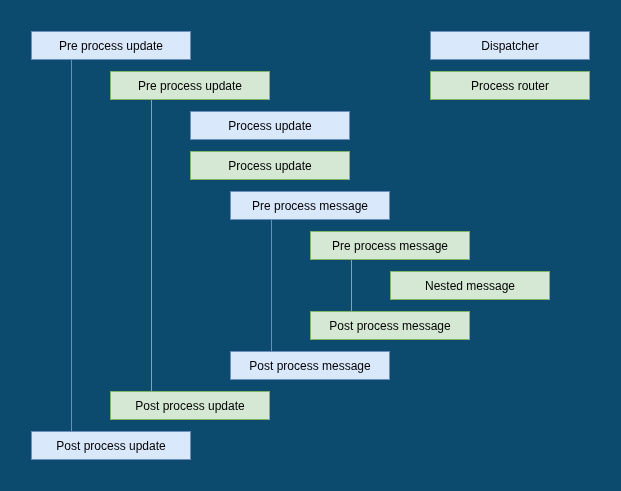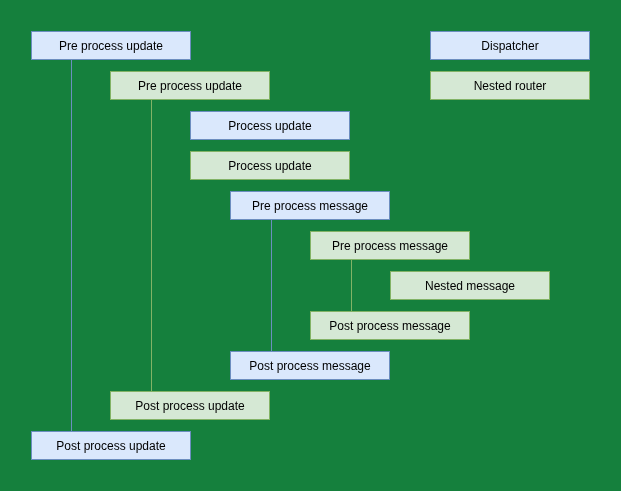--- a/index.html
+++ b/index.html
@@ -4,21 +4,21 @@
 <style>
   html, body {
     margin: 0;
     padding: 0;
     background: #ffffff;
   }
   .canvas {
     position: relative;
     width: 621px;
     height: 491px;
-    background: #15803d;
+    background: #0c4a6e;
     font-family: "Liberation Sans", sans-serif;
     overflow: hidden;
   }
   .node {
     position: absolute;
     box-sizing: border-box;
     border: 1px solid;
     display: flex;
     align-items: center;
     justify-content: center;
@@ -54,21 +54,21 @@
     <div class="node blue" style="left: 31px; top: 31px; width: 160px; height: 29px;">
       <span>Pre process update</span>
     </div>
     <div class="node blue" style="left: 430px; top: 31px; width: 160px; height: 29px; justify-content: center;">
       <span>Dispatcher</span>
     </div>
     <div class="node green" style="left: 110px; top: 71px; width: 160px; height: 29px;">
       <span>Pre process update</span>
     </div>
     <div class="node green" style="left: 430px; top: 71px; width: 160px; height: 29px;">
-      <span>Nested router</span>
+      <span>Process router</span>
     </div>
     <div class="node blue" style="left: 190px; top: 111px; width: 160px; height: 29px;">
       <span>Process update</span>
     </div>
     <div class="node green" style="left: 190px; top: 151px; width: 160px; height: 29px;">
       <span>Process update</span>
     </div>
     <div class="node blue" style="left: 230px; top: 191px; width: 160px; height: 29px;">
       <span>Pre process message</span>
     </div>

